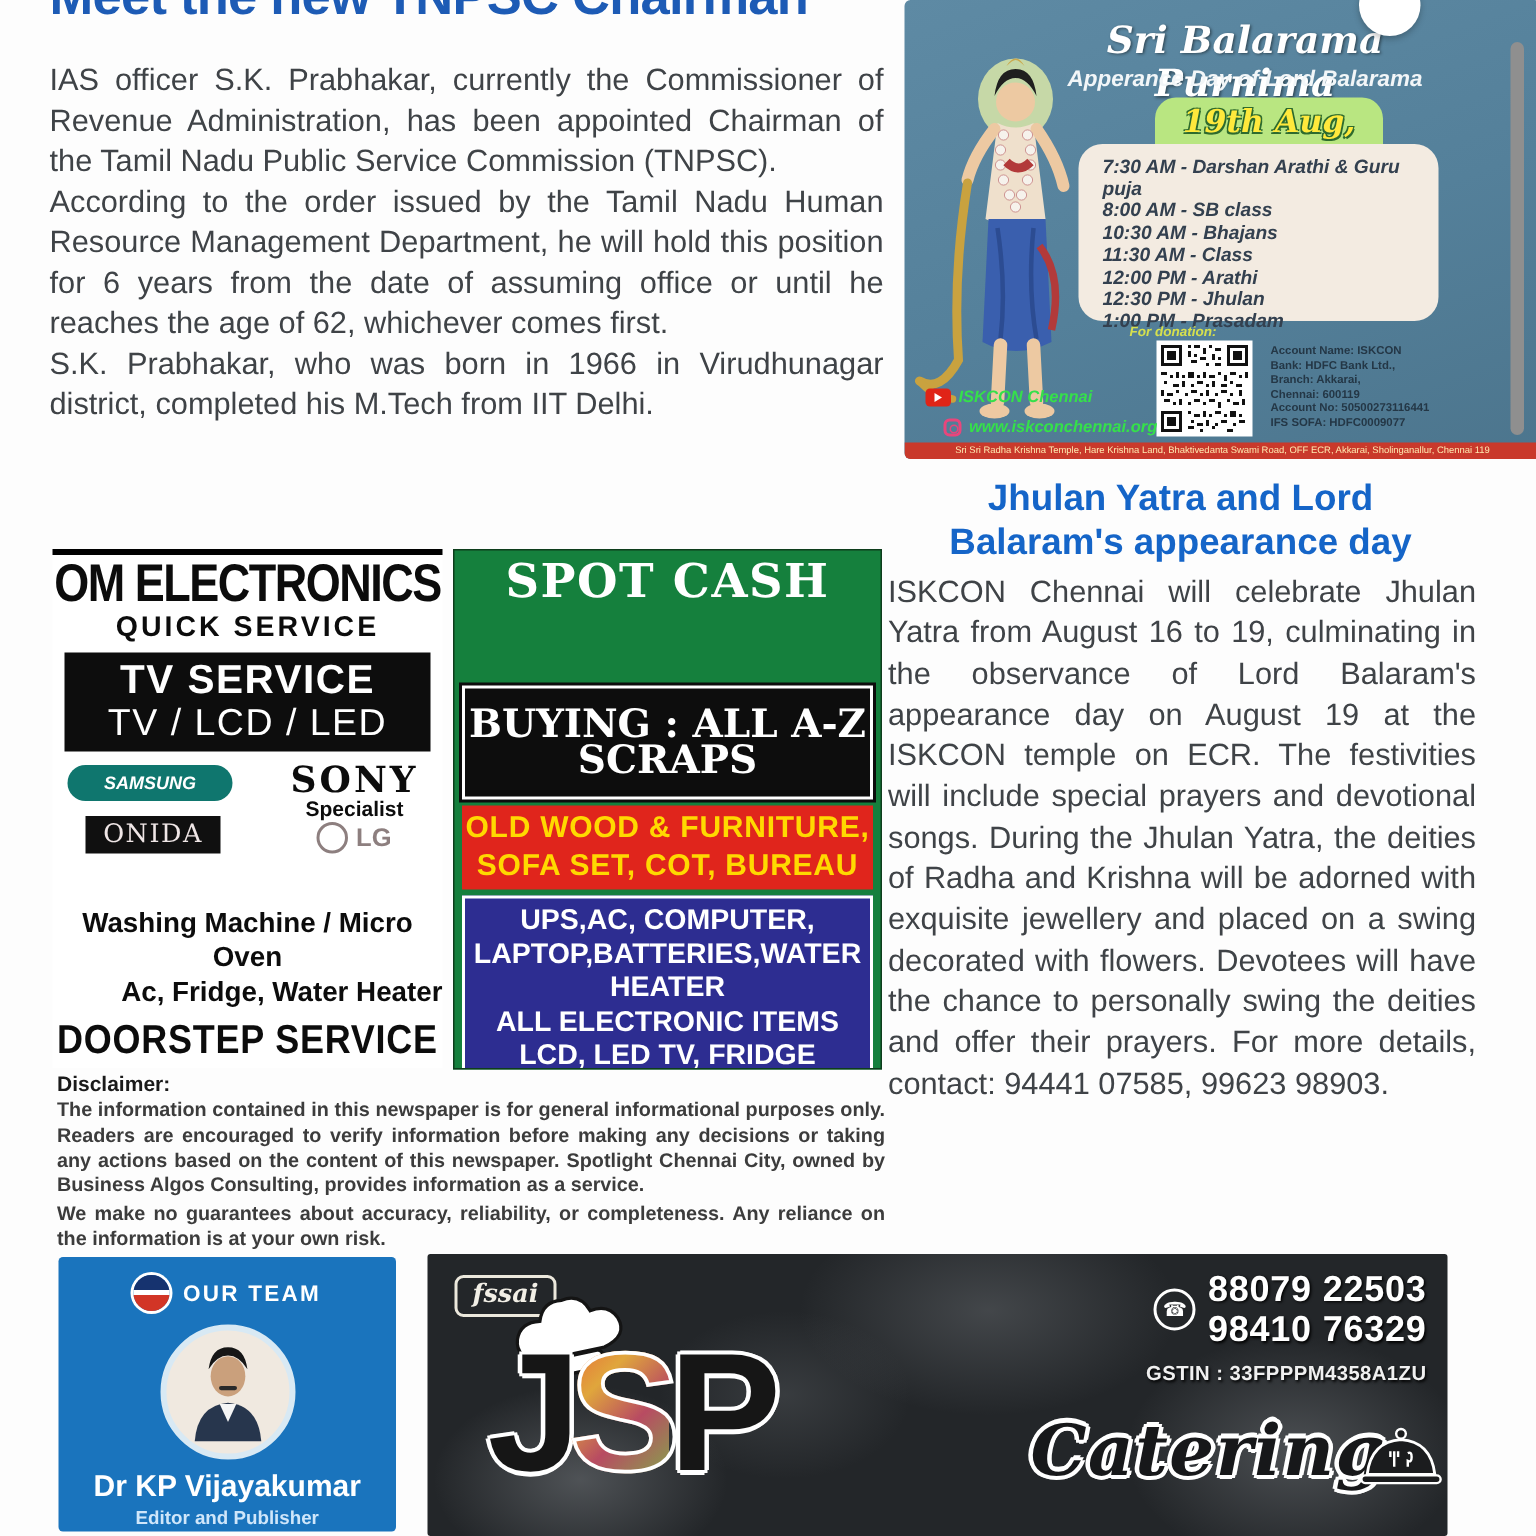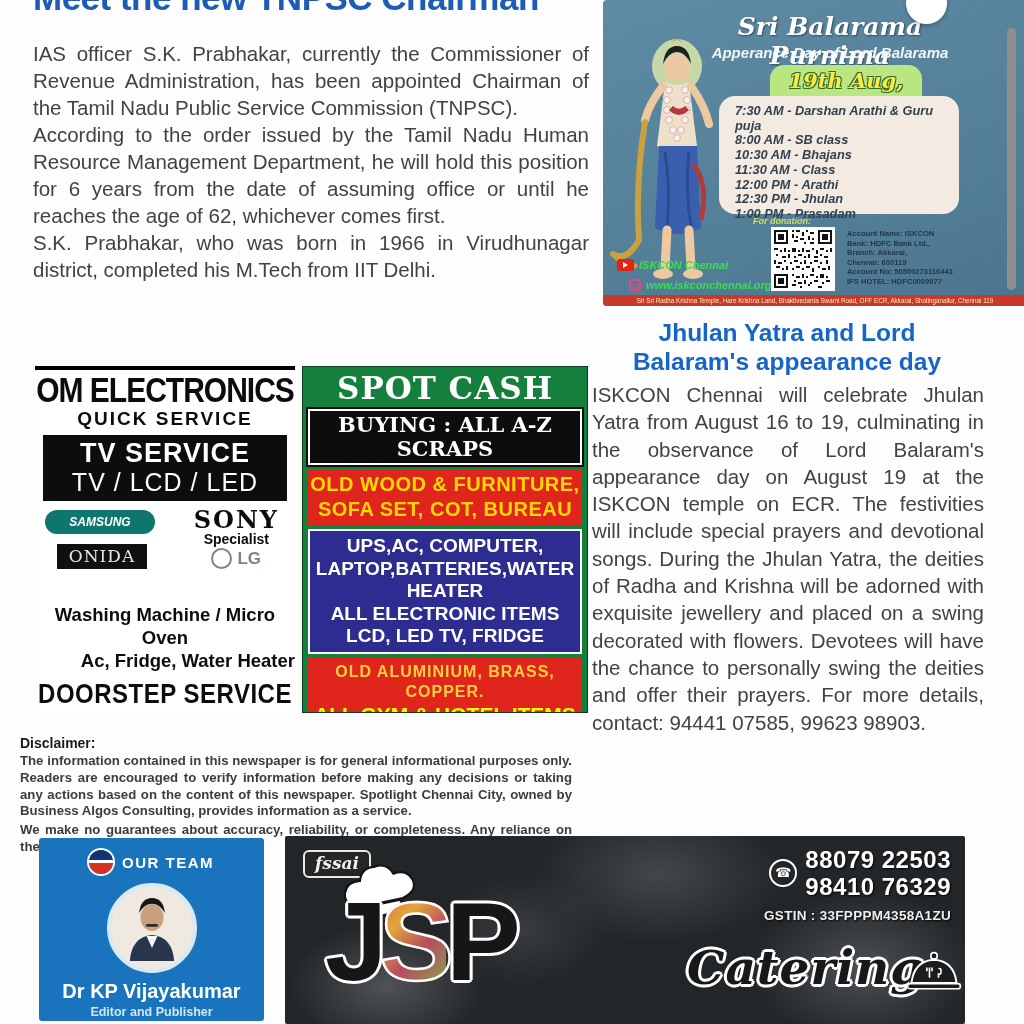--- a/index.html
+++ b/index.html
@@ -37,32 +37,32 @@
   .om-line{font-size:18.5px;font-weight:700;line-height:23px;margin-top:9px;}
   .om-door{font-size:24px;font-weight:900;margin-top:8px;transform:scaleY(1.12);letter-spacing:0.5px;}
 
   
   .sc{left:302px;top:366px;width:286px;height:347px;background:#15803d;border:1px solid #0e3d1c;
       box-sizing:border-box;padding:5px;display:flex;flex-direction:column;gap:4px;
       text-align:center;overflow:hidden;}
   .sc-title{font-family:"DejaVu Serif",serif;font-weight:900;font-size:31px;line-height:33px;
     color:#fff;letter-spacing:1px;}
   .sc-buy{background:#0d0d0d;border:2px solid #fff;box-shadow:0 0 0 2px #0d0d0d;
-    color:#fff;font-family:"DejaVu Serif",serif;font-weight:800;font-size:21px;
-    padding:2px 0;line-height:24px;}
+    color:#fff;font-family:"DejaVu Serif",serif;font-weight:800;font-size:26px;
+    padding:12px 0;line-height:24px;margin-top:48px;}
   .sc-red1{background:#e0251c;color:#ffd900;font-weight:800;font-size:20px;line-height:25px;
     padding:3px 0;letter-spacing:0.5px;}
   .sc-navy{background:#2d2d91;border:2px solid #fff;color:#fff;font-weight:800;font-size:19px;
     line-height:22.5px;padding:4px 0;}
   .sc-red2{background:#e0251c;padding:4px 0 3px;}
   .sc-red2 .a{color:#ffcf3f;font-size:16px;font-weight:800;letter-spacing:1px;line-height:20px;}
   .sc-red2 .b{color:#f6ff00;font-size:21px;font-weight:800;line-height:26px;}
 
   
-  .disc{left:20px;top:714px;width:552px;color:#3c3c3c;margin-top:21px;}
+  .disc{left:38px;top:714px;width:552px;color:#3c3c3c;}
   .disc h4{margin:0;font-size:14px;font-weight:800;color:#1a1a1a;}
   .disc p{margin:2px 0 0;font-size:13.2px;line-height:16.8px;font-weight:600;text-align:justify;}
 
   
   .flyer{left:603px;top:0;width:424px;height:306px;border-radius:4px;overflow:hidden;
     background:linear-gradient(160deg,#5e8aa4 0%,#54809a 55%,#4c758d 100%);}
   .fl-title{position:absolute;left:95px;top:12px;width:264px;text-align:center;
     font-family:"DejaVu Serif",serif;font-style:italic;font-weight:700;font-size:25px;
     color:#fff;text-shadow:1px 1px 2px rgba(0,0,0,.45);}
   .fl-sub{position:absolute;left:95px;top:44px;width:264px;text-align:center;
@@ -346,21 +346,21 @@
             <rect x="22" y="28" width="2" height="1"></rect>
         </g>
       </svg>
     </div>
     <div class="fl-acc">
       <div>Account Name: ISKCON</div>
       <div>Bank: HDFC Bank Ltd.,</div>
       <div>Branch: Akkarai,</div>
       <div>Chennai: 600119</div>
       <div>Account No: 50500273116441</div>
-      <div>IFS HOTEL: HDFC0009077</div>
+      <div>IFS SOFA: HDFC0009077</div>
     </div>
     <div class="fl-soc" style="left:14px;top:259px;">
       <span class="yt">
           <i></i>
         </span>
       <span class="txt">ISKCON Chennai</span>
     </div>
     <div class="fl-soc" style="left:26px;top:279px;">
       <span class="ig"></span>
       <span class="txt">www.iskconchennai.org</span>

